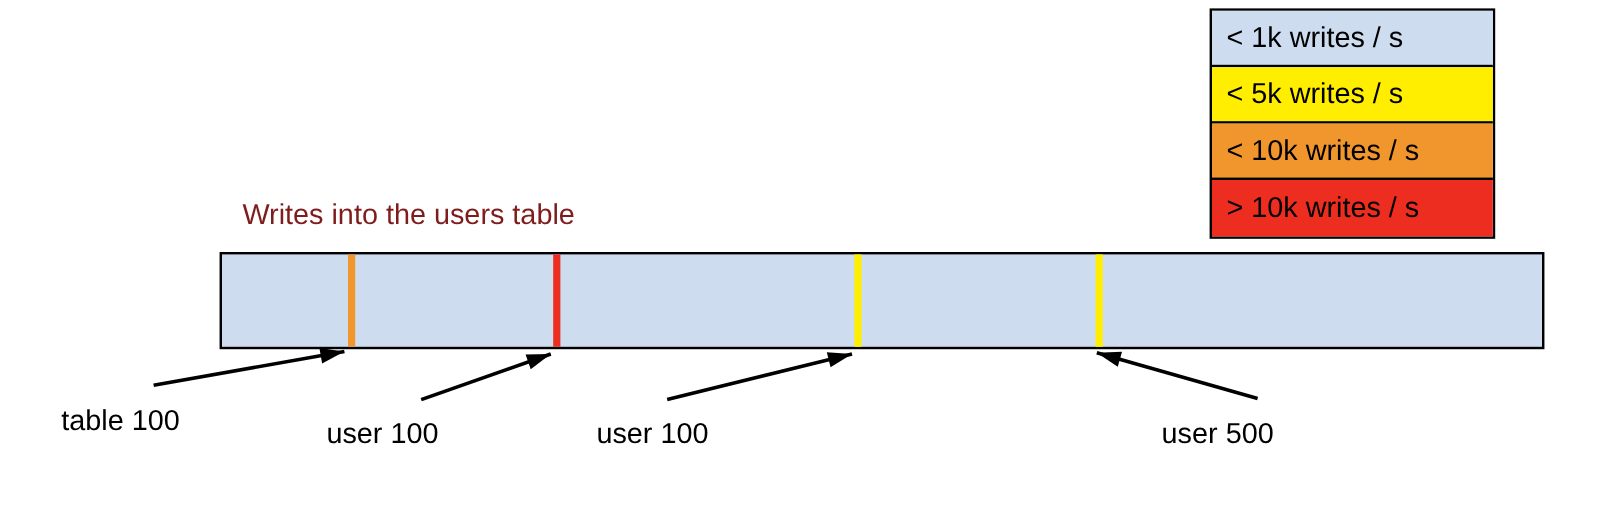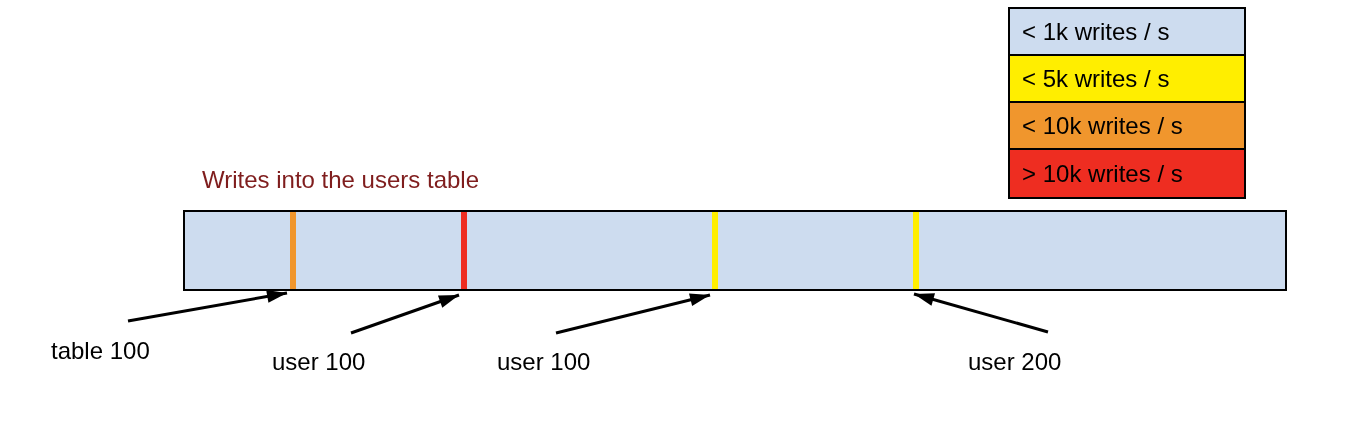--- a/index.html
+++ b/index.html
@@ -125,15 +125,15 @@
         <line x1="556" y1="333" x2="710" y2="295" stroke="#000000" stroke-width="3"></line>
         <polygon points="710,295 692.1395969135583,306.1020719503084 689.0252167071685,293.4806363770447" fill="#000000"></polygon>
         <line x1="1048" y1="332" x2="914" y2="294" stroke="#000000" stroke-width="3"></line>
         <polygon points="914,294 935.0146353027411,293.20306644393435 931.4679219991696,305.7098975670553" fill="#000000"></polygon>
       </g>
   </svg>
 
   <div class="user-label" style="left: 51px; top: 339px;">table 100</div>
   <div class="user-label" style="left: 272px; top: 350px;">user 100</div>
   <div class="user-label" style="left: 497px; top: 350px;">user 100</div>
-  <div class="user-label" style="left: 968px; top: 350px;">user 200</div>
+  <div class="user-label" style="left: 968px; top: 350px;">user 500</div>
 
 </div>
 
 </body></html>

